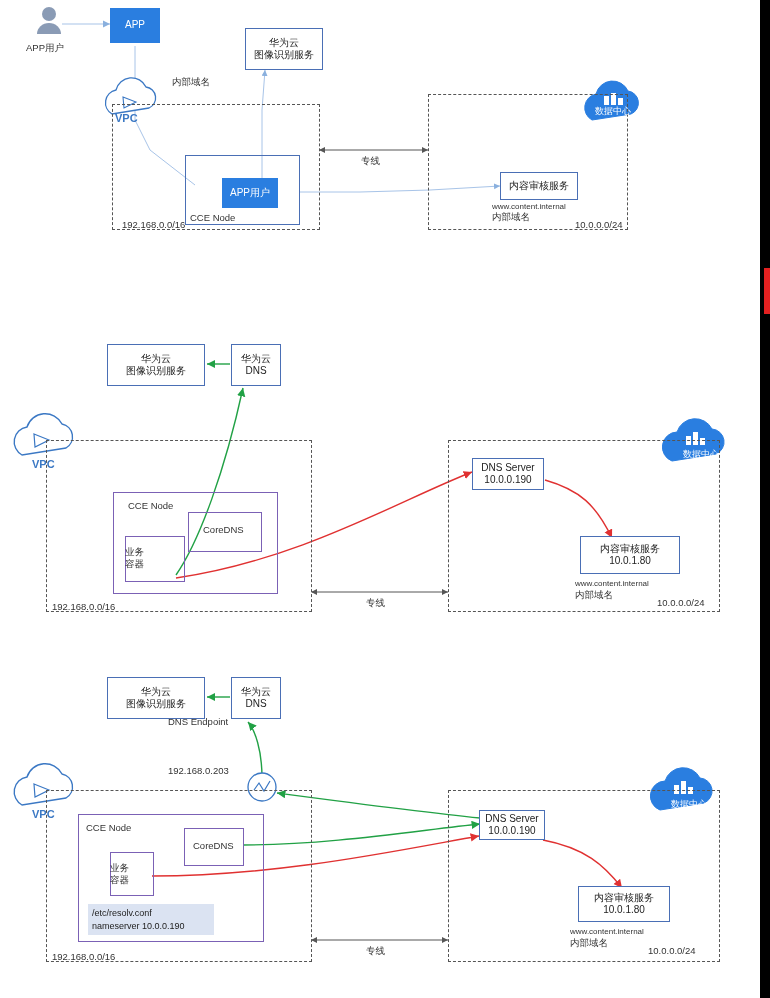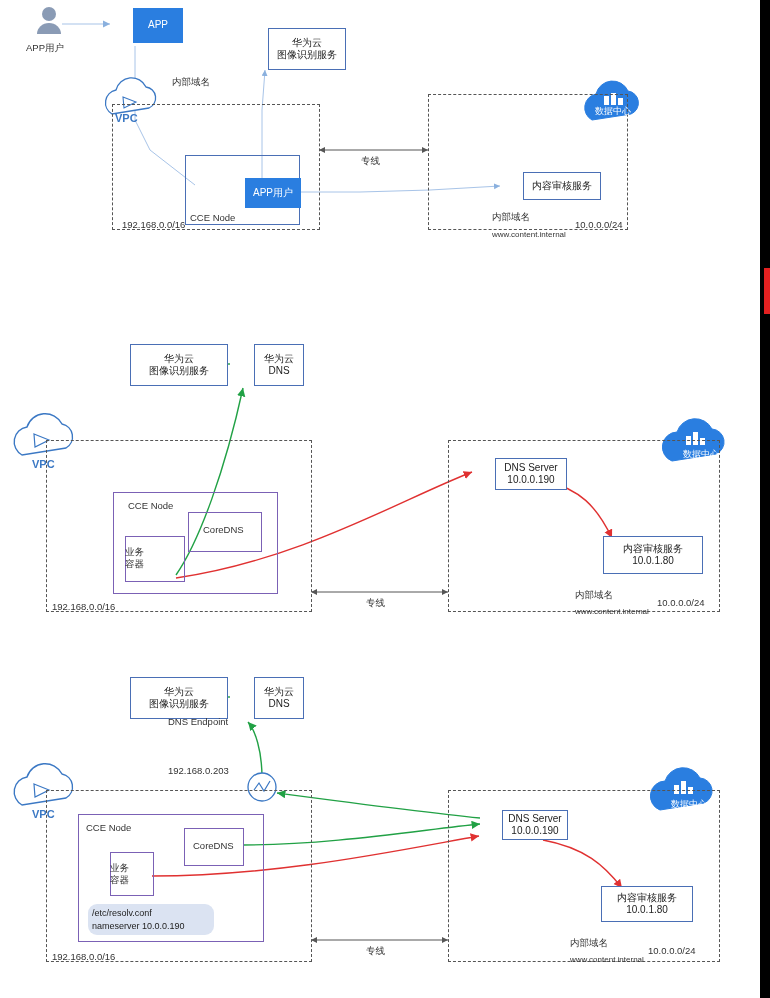--- a/index.html
+++ b/index.html
@@ -44,21 +44,20 @@
     border: 1px solid #4a6fb5;
     background: #ffffff;
     color: #222;
     font-size: 10px;
     line-height: 1.25;
     text-align: center;
     display: flex;
     flex-direction: column;
     align-items: center;
     justify-content: center;
-    margin-left: 23px;
   }
   .dashbox {
     position: absolute;
     box-sizing: border-box;
     border: 1px dashed #555;
     background: transparent;
   }
   .solidbox {
     position: absolute;
     box-sizing: border-box;
@@ -100,25 +99,23 @@
   }
   .resolv {
     position: absolute;
     box-sizing: border-box;
     background: #dbe3f2;
     font-size: 9px;
     color: #222;
     padding: 3px 4px;
     line-height: 1.4;
     white-space: pre-line;
-    border-radius: 9px;
   }
   .tiny {
     font-size: 8px;
-    margin-top: 28px;
   }
 </style>
 </head>
 <body>
 
 <div class="canvas">
 
   <svg class="layer" viewBox="0 0 760 998">
     <defs>
       <marker id="arrBlue" markerWidth="7" markerHeight="7" refX="6" refY="3" orient="auto">

